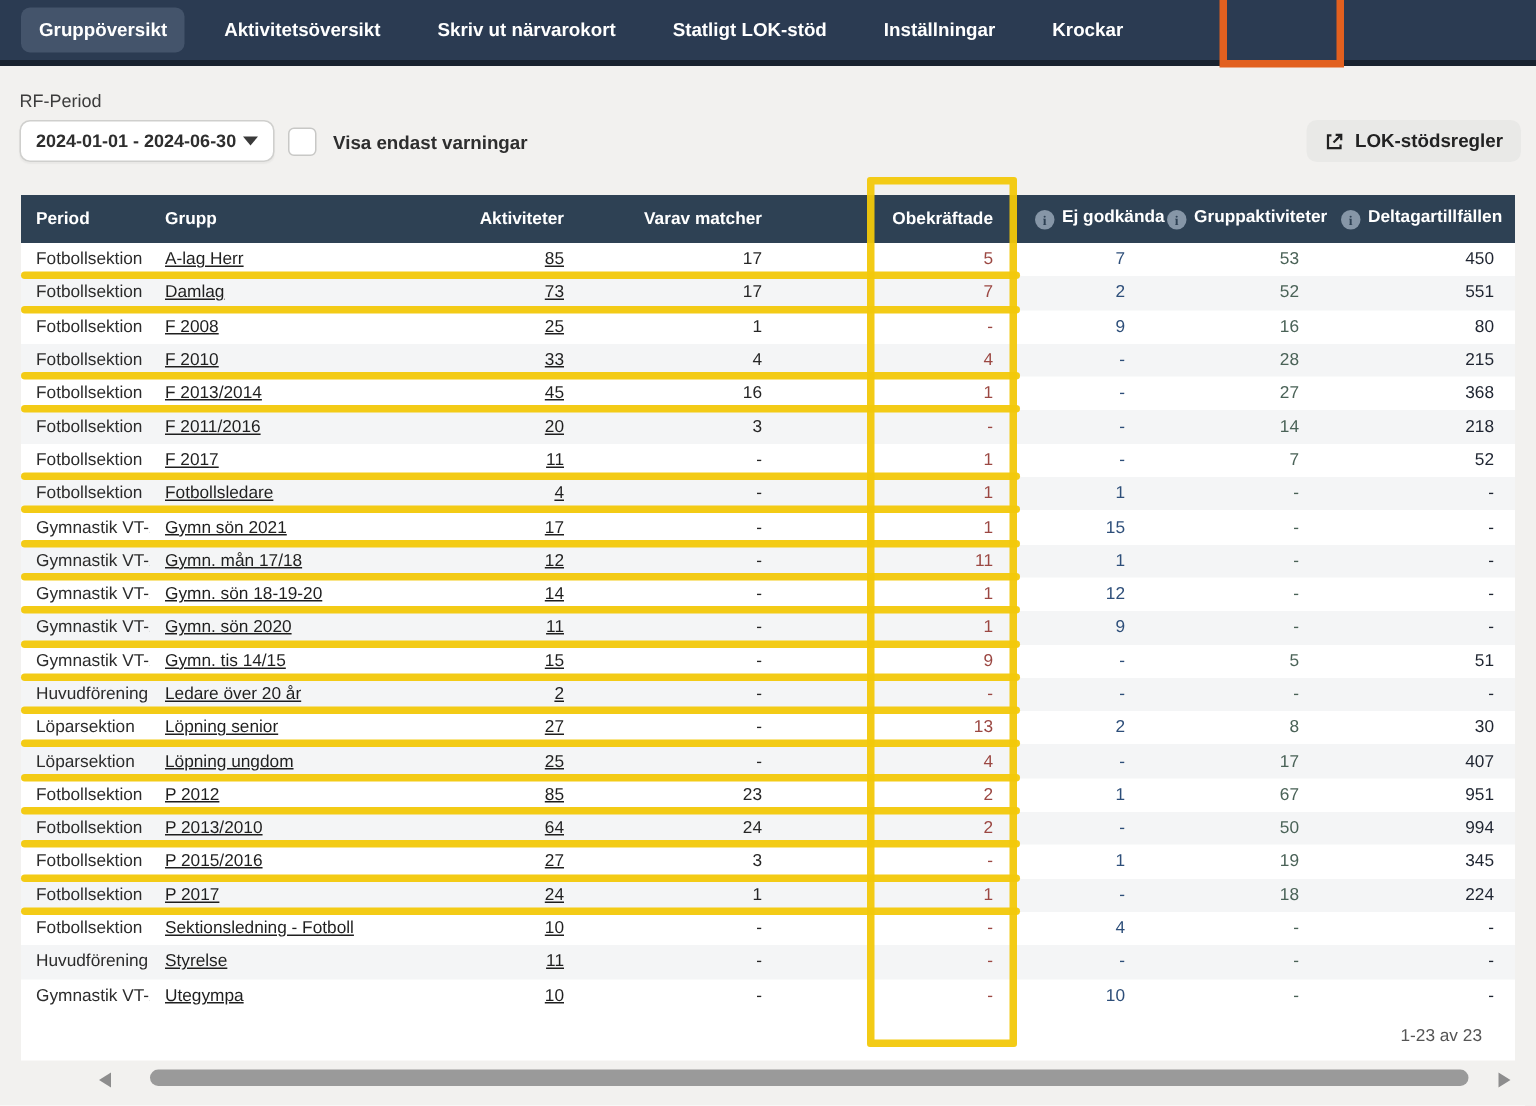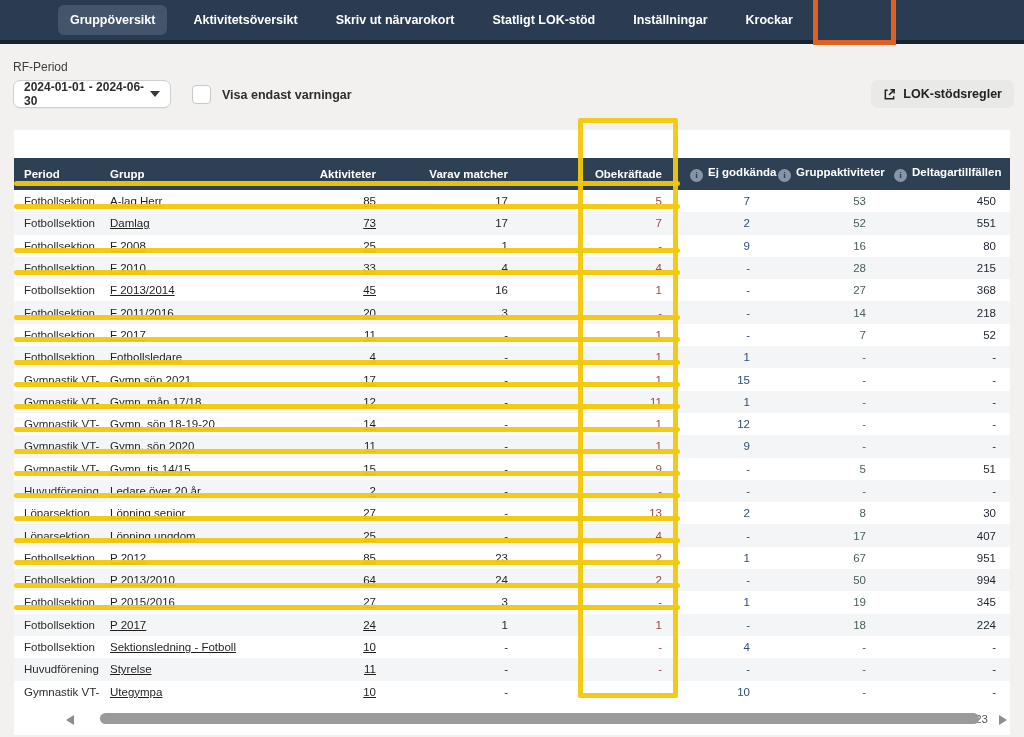--- a/index.html
+++ b/index.html
@@ -13,27 +13,27 @@
   
   .topnav {
     height: 44px; background: var(--nav_bg);
     display: flex; align-items: center; gap: 14px;
     padding: 0 14px; border-bottom: 4px solid var(--nav_border);
   }
   .tab {
     color: #fff; font-size: 12.5px; font-weight: 700;
     padding: 8px 12px; border-radius: 6px; cursor: pointer; white-space: nowrap;
   }
-  .tab.active { background: var(--nav_active_bg); margin-left: 44px; }
+  .tab.active { background: var(--nav_active_bg); }
 
   
   .filterbar { position: absolute; left: 0; top: 48px; width: 1024px; height: 74px; }
   .rf-label { position: absolute; left: 13px; top: 12px; font-size: 12px; color: #3c3c3c; }
   .dropdown {
-    position: absolute; left: 13px; top: 32px; width: 158px; height: 28px;
+    position: absolute; left: 13px; top: 32px; width: 170px; height: 28px;
     background: #fff; border: 1px solid #cfcfcd; border-radius: 7px;
     display: flex; align-items: center; justify-content: space-between;
     padding: 12px 10px; cursor: pointer; box-shadow: 0 1px 1px rgba(0,0,0,.04);
   }
   .dropdown .val { font-size: 12px; font-weight: 600; color: #2e2e2e; }
   .caret { width: 0; height: 0; border-left: 5px solid transparent;
     border-right: 5px solid transparent; border-top: 6px solid #3a3a3a; }
   .checkbox {
     position: absolute; left: 192px; top: 37px; width: 19px; height: 19px;
     background: #fff; border: 1.5px solid #c8c8c6; border-radius: 4px; cursor: pointer;
@@ -42,21 +42,21 @@
   .lok-btn {
     position: absolute; right: 10px; top: 32px; height: 28px;
     background: #e9e9e7; border: none; border-radius: 7px;
     display: flex; align-items: center; gap: 7px; padding: 0 12px;
     font-size: 12.5px; font-weight: 600; color: #222; cursor: pointer;
     font-family: "Liberation Sans", sans-serif;
   }
 
   
   .card { position: absolute; left: 14px; top: 130px; width: 996px; background: #fff; padding-bottom: 6px; }
-  table { border-collapse: collapse; table-layout: fixed; width: 996px; margin-top: 28px; }
+  table { border-collapse: collapse; table-layout: fixed; width: 996px; }
   thead th {
     background: var(--header_bg); color: #fff; font-size: 11.5px; font-weight: 700;
     height: 32px; padding: 0 14px; white-space: nowrap; cursor: pointer;
   }
   th.al { text-align: left; padding-left: 10px; }
   th.ar { text-align: right; }
   tbody td {
     height: 22.3px; font-size: 11.5px; padding: 0 14px; white-space: nowrap;
     overflow: hidden; vertical-align: middle;
   }

